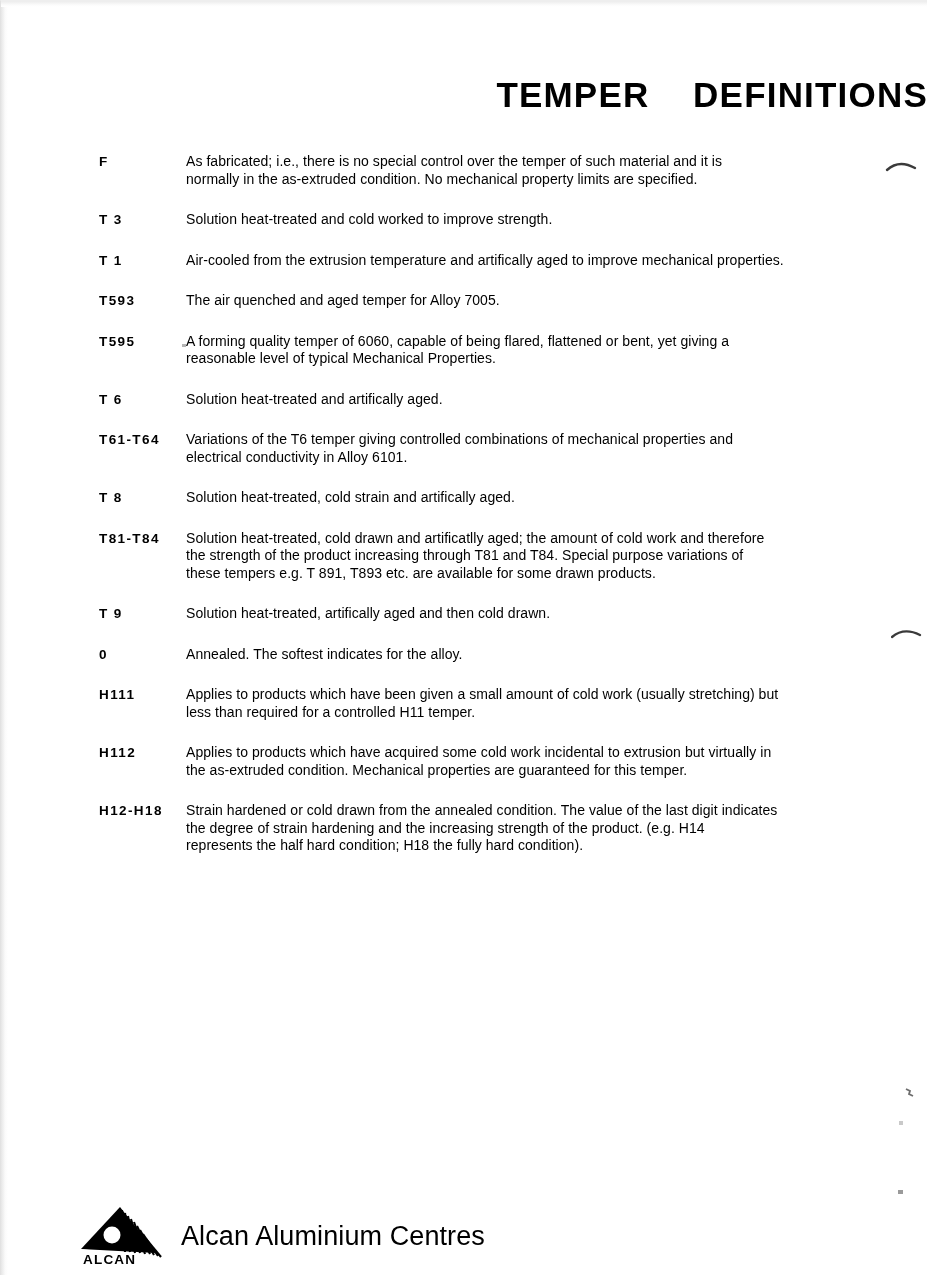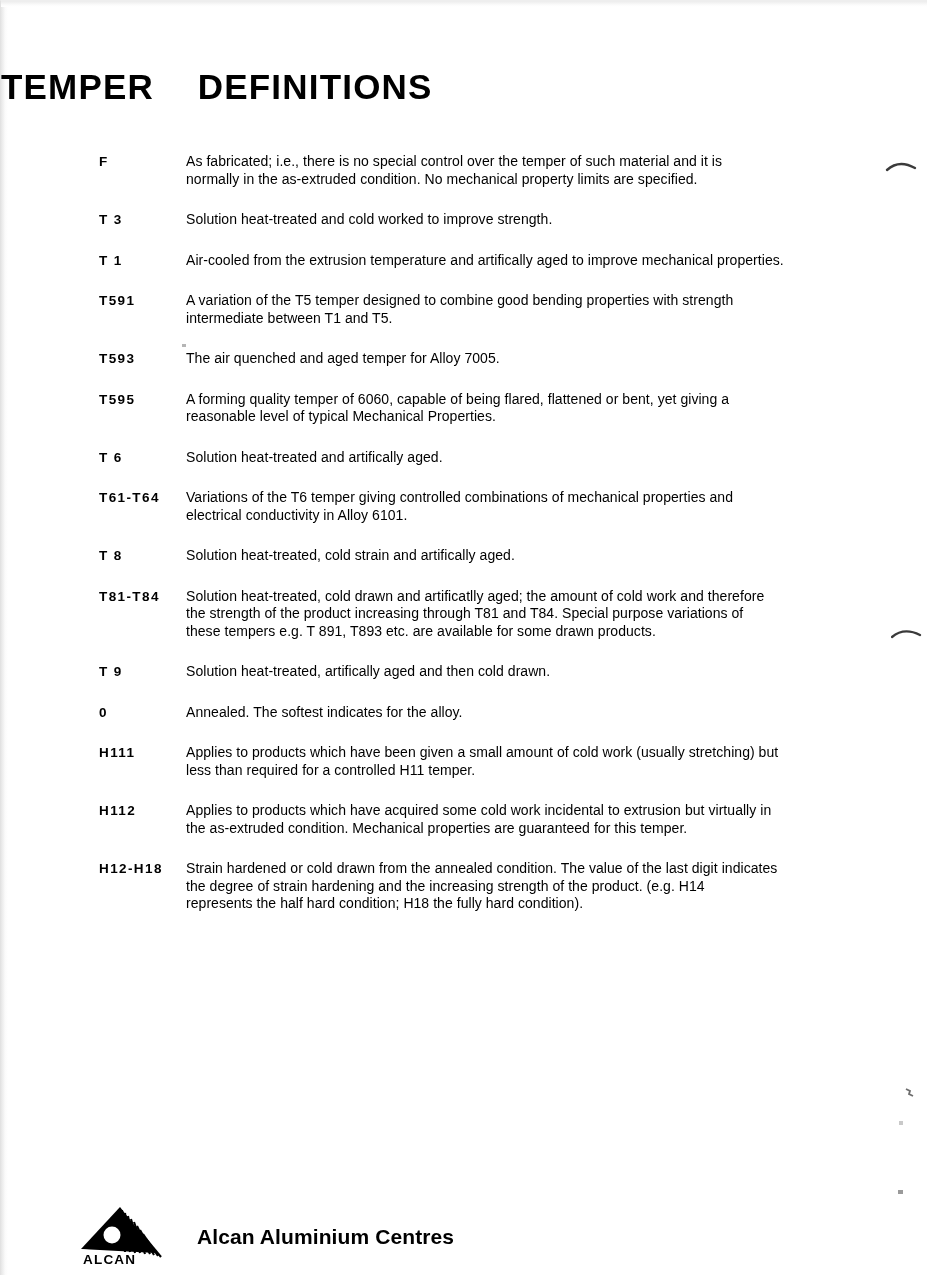--- a/index.html
+++ b/index.html
@@ -37,23 +37,23 @@
     left: 0; top: 0;
     width: 927px; height: 6px;
     background: linear-gradient(to bottom, #ececec, #fcfcfc 70%, #ffffff);
     pointer-events: none;
   }
 
   
   .title {
     position: absolute;
     left: 0;
-    top: 68px;
+    top: 76px;
     width: 927px;
-    text-align: left;
+    text-align: right;
     font-size: 35px;
     font-weight: bold;
     letter-spacing: 1.2px;
     white-space: pre;
     line-height: 1;
   }
 
   
   .defs {
     position: absolute;
@@ -97,24 +97,24 @@
     box-sizing: border-box;
   }
   .logo-mark {
     position: relative;
     width: 96px;
     height: 62px;
     flex: 0 0 96px;
   }
   .logo-mark svg { display: block; }
   .footer-text {
-    font-size: 21px;
-    font-weight: bold;
+    font-size: 27px;
+    font-weight: normal;
     letter-spacing: 0.1px;
-    margin-left: 28px;
+    margin-left: 12px;
     white-space: pre;
     line-height: 1;
   }
 
   
   .artifact {
     position: absolute;
     pointer-events: none;
   }
   .artifact svg { display: block; }
@@ -140,25 +140,20 @@
         <div class="def-desc">As fabricated; i.e., there is no special control over the temper of such material and  it is
 normally   in the as-extruded condition.  No mechanical property limits are  specified.</div>
       </div>
       <div class="def-row">
         <div class="def-term">T 3</div>
         <div class="def-desc">Solution heat-treated and cold worked to improve strength.</div>
       </div>
       <div class="def-row">
         <div class="def-term">T 1</div>
         <div class="def-desc">Air-cooled from  the extrusion temperature and artifically aged to improve mechanical properties.</div>
-      </div>
-      <div class="def-row">
-        <div class="def-term">T591</div>
-        <div class="def-desc">A variation of the T5 temper designed to combine good  bending properties with strength
-intermediate between T1 and T5.</div>
       </div>
       <div class="def-row">
         <div class="def-term">T593</div>
         <div class="def-desc">The air quenched  and aged temper for Alloy 7005.</div>
       </div>
       <div class="def-row">
         <div class="def-term">T595</div>
         <div class="def-desc">A  forming quality temper of 6060, capable of being flared, flattened or bent, yet giving a
 reasonable level  of  typical Mechanical  Properties.</div>
       </div>

